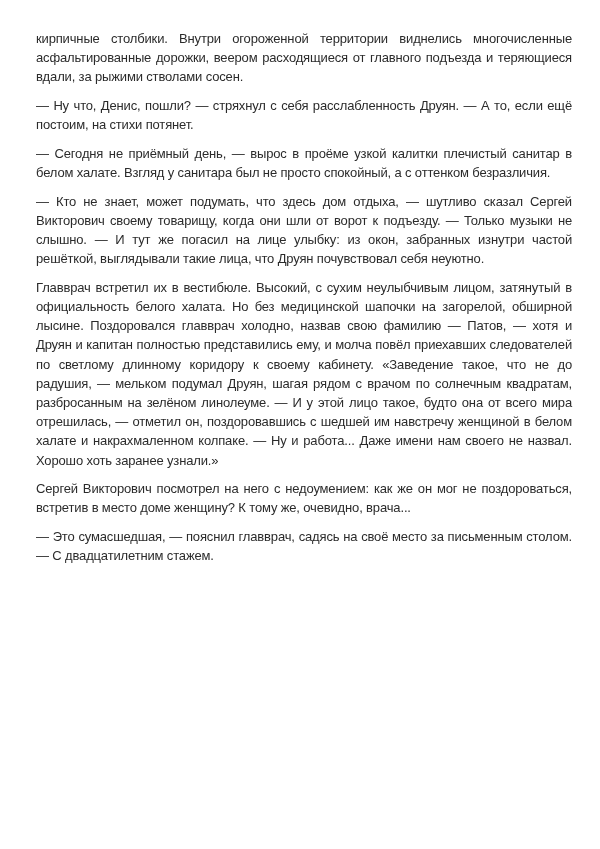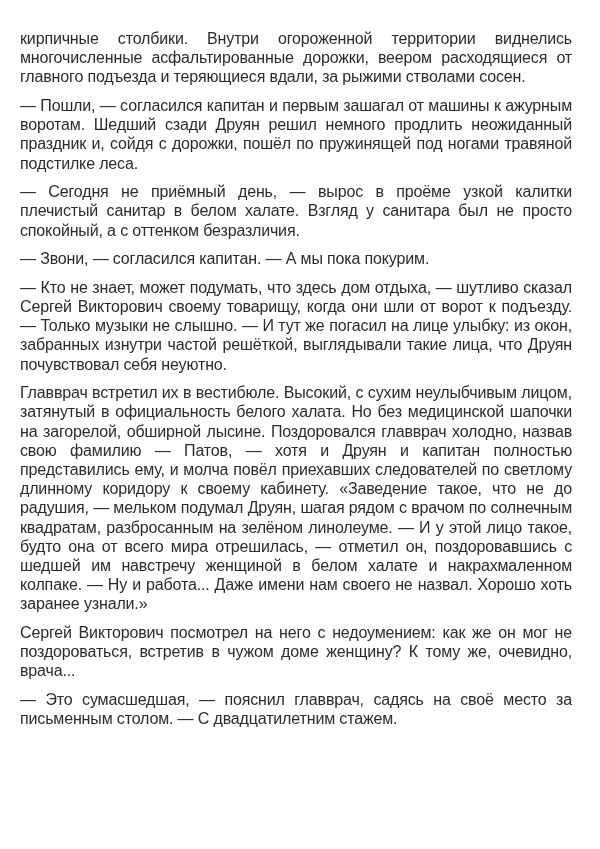--- a/index.html
+++ b/index.html
@@ -2,39 +2,38 @@
 <html><head>
   <meta charset="utf-8">
   <style>
     html, body { margin: 0; padding: 0; background: #ffffff; }
     body { width: 600px; height: 849px; overflow: hidden; }
     .page {
       position: relative;
       box-sizing: border-box;
       width: 600px;
       height: 644px;
-      padding: 29px 28px 0 20px;
+      padding: 29px 28px 0 36px;
       color: #2b2b2b;
       font-family: "Liberation Sans", sans-serif;
-      font-size: 16px;
+      font-size: 13px;
       line-height: 19.2px;
       letter-spacing: -0.15px;
     }
     .para {
       margin: 0 0 9.4px 0;
       text-align: justify;
       hyphens: none;
     }
   </style>
 </head>
 <body>
 
 <div class="page">
   <p class="para">кирпичные столбики. Внутри огороженной территории виднелись многочисленные асфальтированные дорожки, веером расходящиеся от главного подъезда и теряющиеся вдали, за рыжими стволами сосен.</p>
-  <p class="para">— Пошли, — согласился капитан и первым зашагал от машины к ажурным воротам. Шедший сзади Друян решил немного продлить неожиданный праздник и, сойдя с дорожки, пошёл по пружинящей под ногами травяной подстилке леса.</p>
+  <p class="para">— Ну что, Денис, пошли? — стряхнул с себя расслабленность Друян. — А то, если ещё постоим, на стихи потянет.</p>
   <p class="para">— Сегодня не приёмный день, — вырос в проёме узкой калитки плечистый санитар в белом халате. Взгляд у санитара был не просто спокойный, а с оттенком безразличия.</p>
-  <p class="para">— Звони, — согласился капитан. — А мы пока покурим.</p>
   <p class="para">— Кто не знает, может подумать, что здесь дом отдыха, — шутливо сказал Сергей Викторович своему товарищу, когда они шли от ворот к подъезду. — Только музыки не слышно. — И тут же погасил на лице улыбку: из окон, забранных изнутри частой решёткой, выглядывали такие лица, что Друян почувствовал себя неуютно.</p>
   <p class="para">Главврач встретил их в вестибюле. Высокий, с сухим неулыбчивым лицом, затянутый в официальность белого халата. Но без медицинской шапочки на загорелой, обширной лысине. Поздоровался главврач холодно, назвав свою фамилию — Патов, — хотя и Друян и капитан полностью представились ему, и молча повёл приехавших следователей по светлому длинному коридору к своему кабинету. «Заведение такое, что не до радушия, — мельком подумал Друян, шагая рядом с врачом по солнечным квадратам, разбросанным на зелёном линолеуме. — И у этой лицо такое, будто она от всего мира отрешилась, — отметил он, поздоровавшись с шедшей им навстречу женщиной в белом халате и накрахмаленном колпаке. — Ну и работа... Даже имени нам своего не назвал. Хорошо хоть заранее узнали.»</p>
-  <p class="para">Сергей Викторович посмотрел на него с недоумением: как же он мог не поздороваться, встретив в чужом доме женщину? К тому же, очевидно, врача...</p>
+  <p class="para">Сергей Викторович посмотрел на него с недоумением: как же он мог не поздороваться, встретив в место доме женщину? К тому же, очевидно, врача...</p>
   <p class="para">— Это сумасшедшая, — пояснил главврач, садясь на своё место за письменным столом. — С двадцатилетним стажем.</p>
 
 </div>
 
 </body></html>

